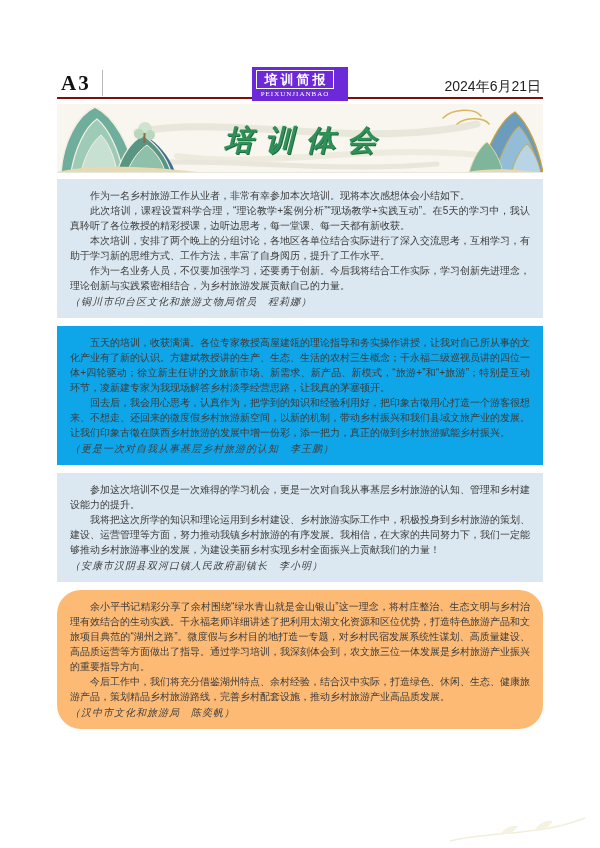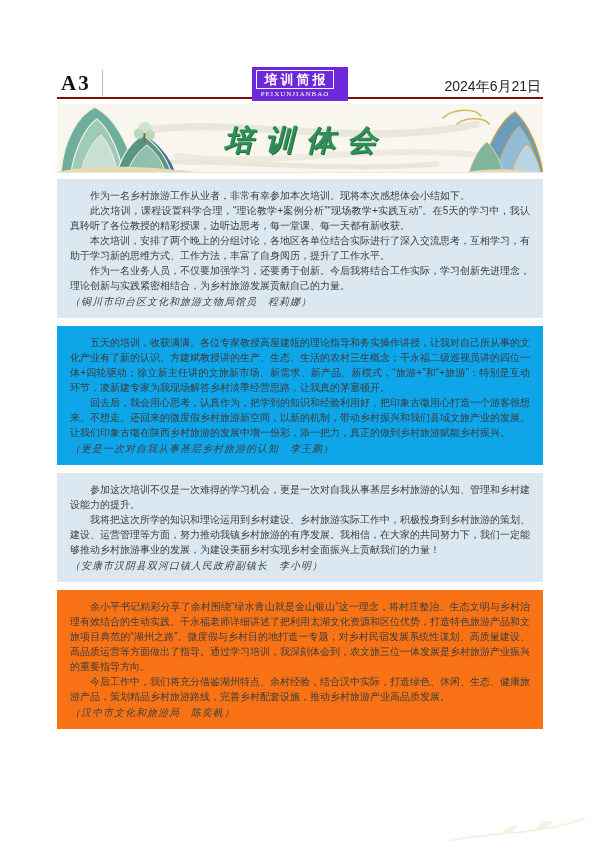--- a/index.html
+++ b/index.html
@@ -52,21 +52,21 @@
 
   
   .cards { margin-top:6px; }
   .card {
     padding:9px 13px; margin-bottom:8px;
     font-size:10px; line-height:15px; color:#3b3b3b;
     text-align:justify;
   }
   .card.blue { background:#dbe8f1; }
   .card.green-pale { background:#0ea5e9; }
-  .card.green { background:#f97316; }
+  .card.green { background:#fdba74;border-radius:24px; }
   .para { text-indent:2em; }
   .attribution {
     text-align:left; font-style:italic; color:#3f3f3f;
     font-family:"Liberation Serif","DejaVu Serif",serif;
     letter-spacing:1px; margin-top:1px;
   }
 
   .footer-decor { position:absolute; right:10px; bottom:2px; opacity:.35; }
 </style>
 </head>

